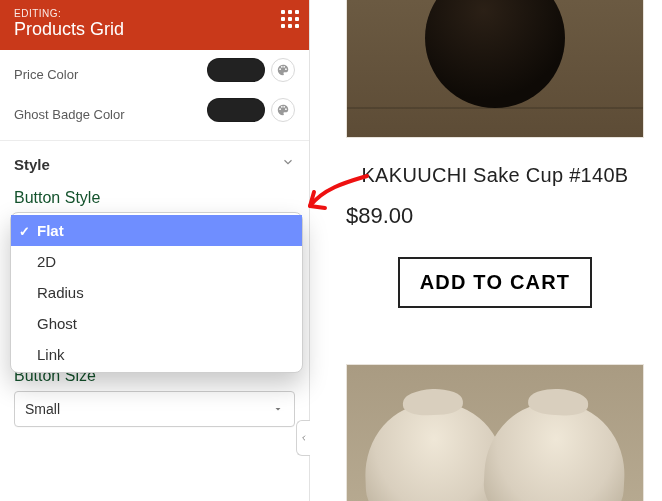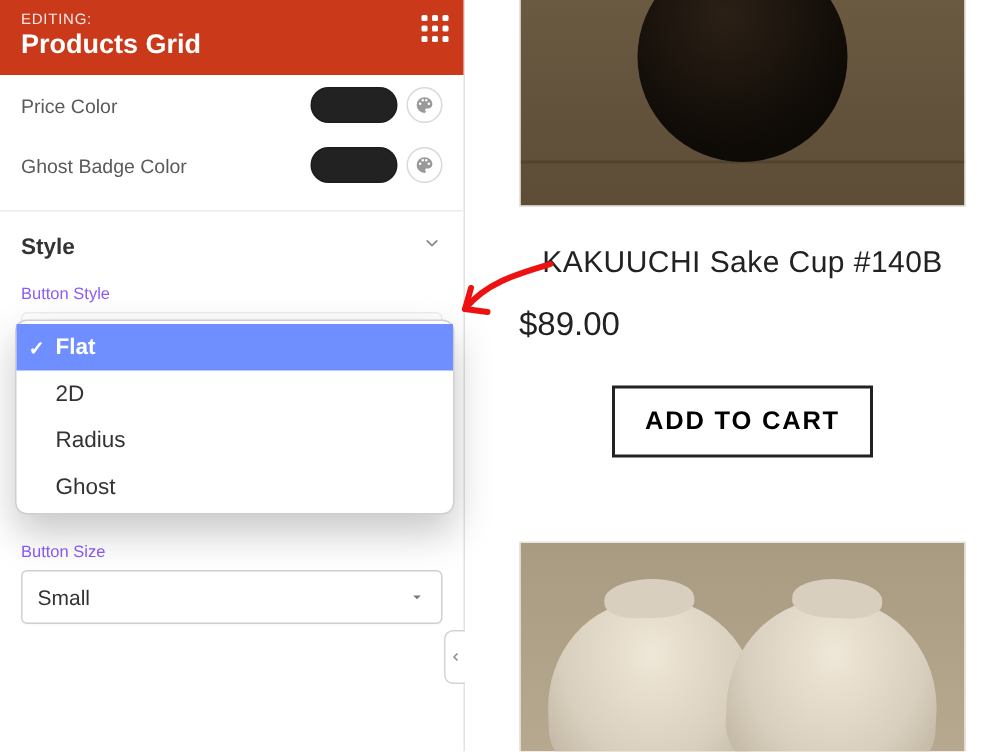--- a/index.html
+++ b/index.html
@@ -1,49 +1,49 @@
 <!DOCTYPE html>
 <html><head>
 <meta charset="utf-8">
 <style>
   * { box-sizing: border-box; margin: 0; padding: 0; font-family: -apple-system, BlinkMacSystemFont, "Segoe UI", Helvetica, Arial, sans-serif; }
   html, body { width: 662px; height: 501px; overflow: hidden; background: #fff; }
   .app { display: flex; width: 100%; height: 100%; position: relative; }
   .sidebar { width: 310px; height: 100%; background: #fff; border-right: 1px solid #e2e2e2; display: flex; flex-direction: column; position: relative; }
   .sidebar-header { background: #c9391a; color: #fff; padding: 8px 14px 10px 14px; position: relative; }
   .editing-label { font-size: 10px; letter-spacing: 0.5px; opacity: 0.9; }
-  .panel-title { font-size: 18px; font-weight: 700; margin-top: 0px; }
+  .panel-title { font-size: 18px; font-weight: 400; margin-top: 0px; }
   .grip { position: absolute; right: 10px; top: 10px; display: grid; grid-template-columns: repeat(3,4px); grid-template-rows: repeat(3,4px); gap: 3px; cursor: grab; }
   .grip span { width: 4px; height: 4px; background: #fff; border-radius: 1px; display: block; }
   .panel-body { flex: 1; overflow: visible; padding: 0 0 0 0; }
-  .color-row { display: flex; align-items: center; justify-content: space-between; padding: 8px 14px; }
+  .color-row { display: flex; align-items: flex-end; justify-content: space-between; padding: 8px 14px; }
   .row-label { font-size: 13px; color: #5a5a5a; }
   .color-controls { display: flex; align-items: center; gap: 6px; }
   .swatch { width: 58px; height: 24px; border-radius: 12px; background: #222; box-shadow: inset 0 0 0 1px rgba(0,0,0,.15); }
   .picker-btn { width: 24px; height: 24px; border: 1px solid #d9d9d9; border-radius: 50%; background: #fff; display:flex; align-items:center; justify-content:center; cursor:pointer; }
   .picker-btn svg { width: 14px; height: 14px; }
   .section-divider { height: 1px; background: #ececec; margin: 10px 0 0 0; }
   .section-header { display:flex; align-items:center; justify-content:space-between; padding: 14px 14px 10px 14px; cursor:pointer; }
   .section-header .title { font-size: 15px; font-weight: 600; color: #333; }
   .chevron { color: #888; }
   .field { padding: 6px 14px 0 14px; position: relative; }
-  .field-label { font-size: 11px; color: #8b5cf6; margin-bottom: 6px; display:block; }
+  .field-label { font-size: 16px; color: #14532d; margin-bottom: 6px; display:block; }
   .select { width: 100%; height: 36px; border: 1px solid #cfcfcf; border-radius: 4px; background:#fff; padding: 4px 10px; display:flex; align-items:center; justify-content:space-between; font-size:14px; color:#333; cursor:pointer; box-shadow: 0 1px 0 rgba(0,0,0,.02); }
   .dropdown-pop { position: absolute; left: 10px; right: 6px; top: 29px; background: #fff; border: 1px solid #cfcfcf; border-radius: 8px; box-shadow: 0 12px 26px rgba(0,0,0,.22); z-index: 30; padding: 2px 0; }
   .dd-item { padding: 7px 12px 7px 26px; font-size: 15px; color: #333; position: relative; cursor:pointer; }
   .dd-item.selected { background: #6f8eff; color: #fff; font-weight: 600; }
   .dd-item.selected::before { content: "✓"; position: absolute; left: 8px; top: 50%; transform: translateY(-50%); font-size: 13px; }
   .hidden-behind { padding: 118px 14px 0 14px; }
   .preview { flex: 1; padding: 0 18px 0 36px; position: relative; overflow: hidden; }
   .prod-img { width: 100%; height: 138px; background: linear-gradient(#6b5a42,#5d4c36); position: relative; overflow:hidden; border: 1px solid #e8e3db; border-top:none; }
   .vase-shape { position:absolute; left:50%; top:-32px; transform:translateX(-50%); width:140px; height:140px; background: radial-gradient(circle at 42% 30%, #2b2016, #0e0a06 70%); border-radius:50%; }
   .table-line { position:absolute; bottom:28px; left:0; right:0; height:2px; background: rgba(0,0,0,.15);}
   .prod-title { text-align:center; font-size: 20px; color:#222; margin-top: 26px; letter-spacing:.3px; font-weight:400;}
   .prod-price { text-align:left; font-size: 22px; color:#222; margin-top: 16px; font-weight:400;}
-  .add-cart { display:block; margin: 28px auto 0 auto; padding: 12px 20px; border: 2px solid #222; background:#fff; font-size:17px; letter-spacing:1.2px; font-weight:600; cursor:pointer; }
+  .add-cart { display:block; margin: 28px auto 0 auto; padding: 12px 20px; border: 2px solid #222; background:#fff; font-size:20px; letter-spacing:1.2px; font-weight:600; cursor:pointer; }
   .prod-img2 { margin-top: 56px; width:100%; height:150px; background: linear-gradient(#a99b82,#b7aa91); position:relative; overflow:hidden; border:1px solid #e8e3db;}
   .pot { position:absolute; bottom:-10px; width:140px; height:120px; background: radial-gradient(ellipse at 50% 30%, #efe7d7, #d9cfbe 60%, #b8ad98); border-radius: 48% 48% 30% 30% / 60% 60% 30% 30%; }
   .pot::before { content:""; position:absolute; top:-14px; left:50%; transform:translateX(-50%); width:60px; height:26px; background:#d9cfbe; border-radius:50% 50% 40% 40%; }
   .pot.a { left: 18px; transform: rotate(-2deg); }
   .pot.b { right: 18px; transform: rotate(3deg); }
   .collapse-handle { position:absolute; right:-1px; top: 420px; width:14px; height:36px; border:1px solid #d3d3d3; border-right:none; border-radius: 6px 0 0 6px; background:#fff; display:flex; align-items:center; justify-content:center; color:#8a8a8a; cursor:pointer; font-size:11px;}
   .arrow-annot { position:absolute; left: 302px; top: 170px; z-index: 50; pointer-events:none; }
 </style>
 </head>
 <body>
@@ -112,20 +112,21 @@
           <svg width="12" height="12" viewBox="0 0 24 24">
               <path fill="#777" d="m7 10 5 5 5-5z"></path>
             </svg>
         </div>
 
         <div class="dropdown-pop">
           <div class="dd-item selected">Flat</div>
           <div class="dd-item">2D</div>
           <div class="dd-item">Radius</div>
           <div class="dd-item">Ghost</div>
+          <div class="dd-item">Link</div>
         </div>
       </div>
 
       <div class="hidden-behind">
         <span class="field-label">Button Size</span>
         <div class="select" style="margin-top:2px;">
           <span>Small</span>
           <svg width="12" height="12" viewBox="0 0 24 24">
               <path fill="#777" d="m7 10 5 5 5-5z"></path>
             </svg>

